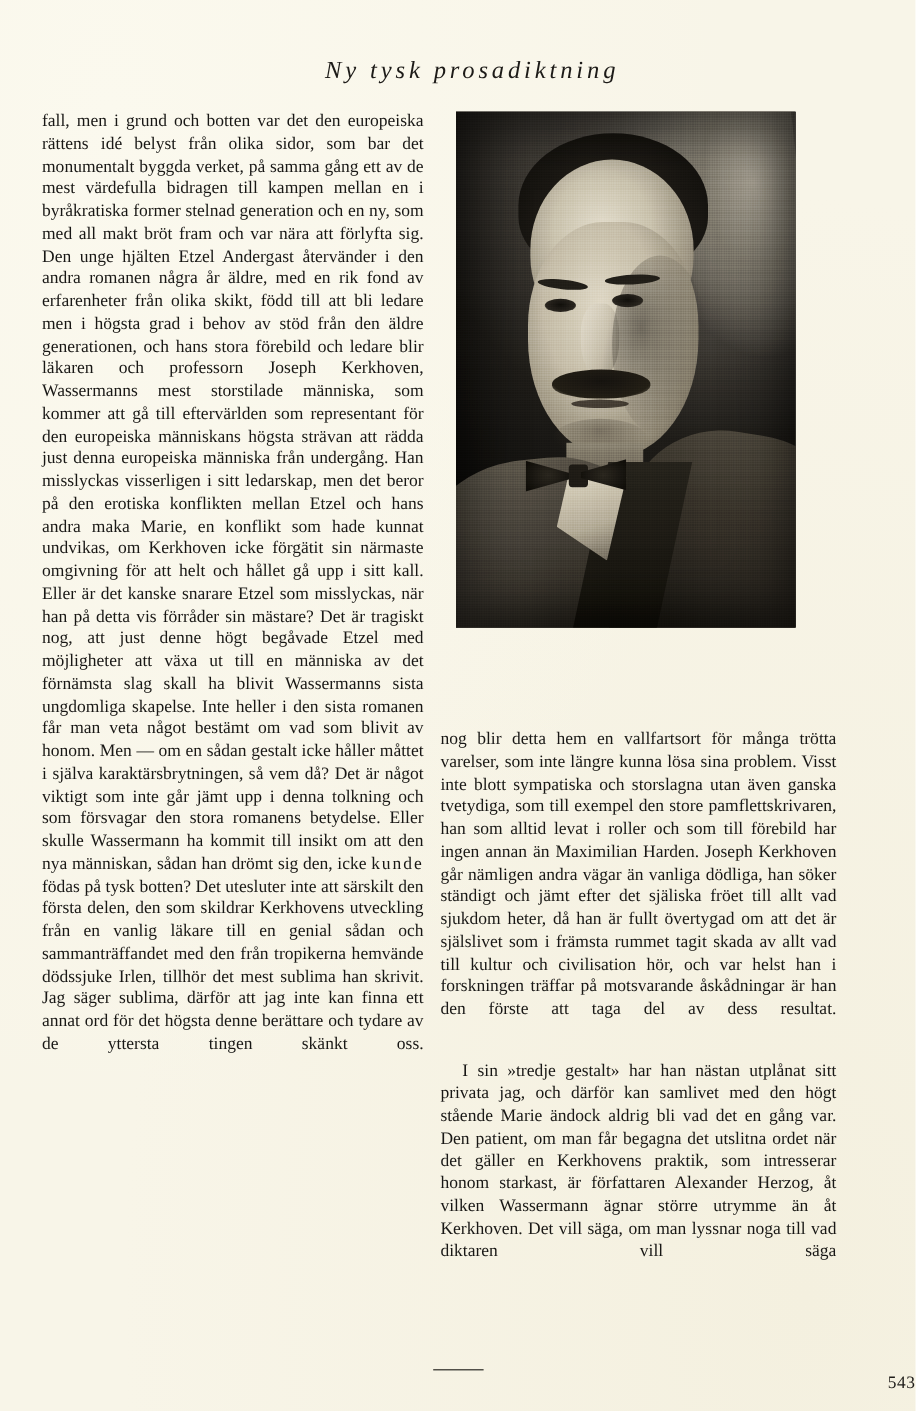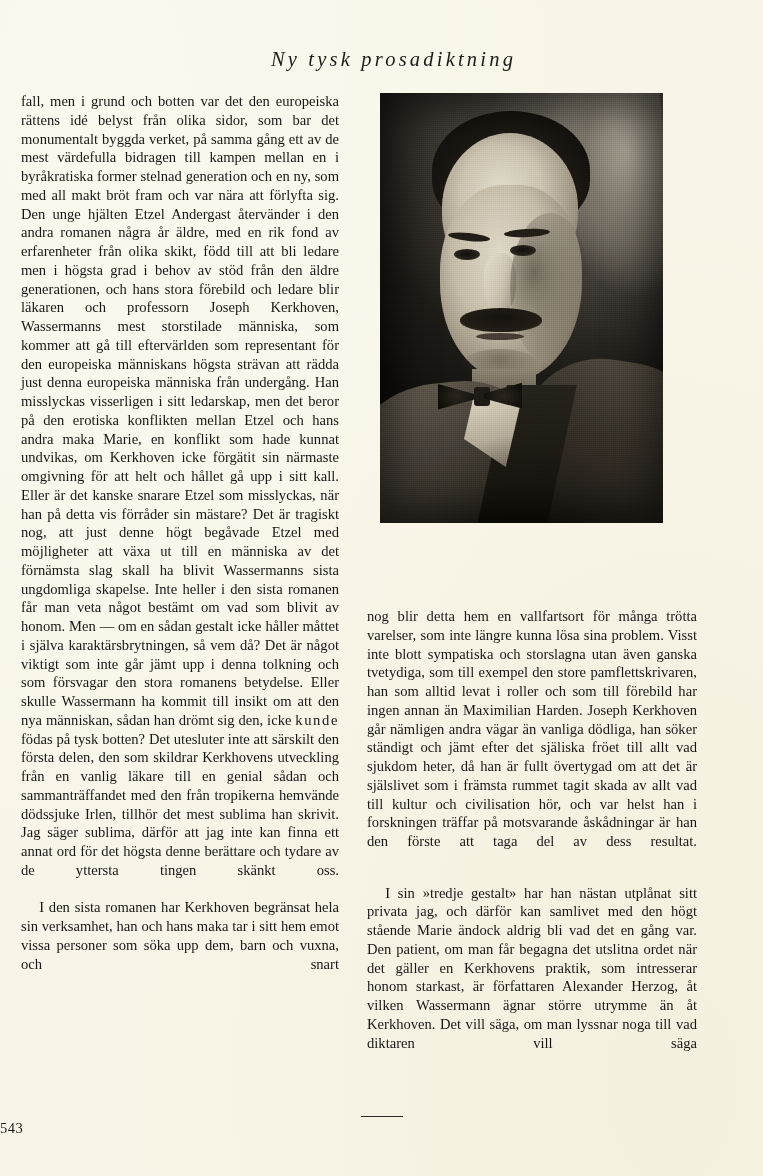--- a/index.html
+++ b/index.html
@@ -46,21 +46,21 @@
     top: 92px;
     width: 318px;
     font-size: 14.6px;
     line-height: 18.75px;
     text-align: justify;
     text-justify: inter-word;
     color: #181715;
     -webkit-hyphens: none;
     hyphens: none;
   }
-  #col-left  { left: 21px; }
+  #col-left  { left: 35px; }
   #col-right { left: 367px; top: 607px; width: 330px; }
 
   .column p {
     margin: 0;
     text-align: justify;
   }
   .column p.indent { text-indent: 1.25em; }
   .column p.gap    { margin-top: 14px; }
 
   
@@ -253,23 +253,23 @@
     font-style: italic;
     font-size: 15px;
     letter-spacing: 2.3px;
     color: #1d1b18;
     white-space: pre;
   }
 
   
   #folio {
     position: absolute;
-    left: 0; top: 1116px;
+    left: 0; top: 1141px;
     width: 763px;
-    text-align: left;
+    text-align: right;
   }
   #folio-rule {
     width: 42px;
     height: 1px;
     background: #2a2823;
     margin: 0 auto 3px auto;
   }
   #folio-number {
     font-size: 14.5px;
     color: #1d1b18;
@@ -308,21 +308,20 @@
         <div class="bowtie-knot"></div>
       </div>
       <div class="grain"></div>
       <div class="vignette"></div>
     </div>
   </div>
 
 
   <div id="col-left" class="column">
     <p><span>fall, men i grund och botten var det den europeiska rättens idé belyst från olika sidor, som bar det monumentalt byggda verket, på samma gång ett av de mest värdefulla bidragen till kampen mellan en i byråkratiska former stelnad generation och en ny, som med all makt bröt fram och var nära att förlyfta sig. Den unge hjälten Etzel Andergast återvänder i den andra romanen några år äldre, med en rik fond av erfarenheter från olika skikt, född till att bli ledare men i högsta grad i behov av stöd från den äldre generationen, och hans stora förebild och ledare blir läkaren och professorn Joseph Kerkhoven, Wassermanns mest storstilade människa, som kommer att gå till eftervärlden som representant för den europeiska människans högsta strävan att rädda just denna europeiska människa från undergång. Han misslyckas visserligen i sitt ledarskap, men det beror på den erotiska konflikten mellan Etzel och hans andra maka Marie, en konflikt som hade kunnat undvikas, om Kerkhoven icke förgätit sin närmaste omgivning för att helt och hållet gå upp i sitt kall. Eller är det kanske snarare Etzel som misslyckas, när han på detta vis förråder sin mästare? Det är tragiskt nog, att just denne högt begåvade Etzel med möjligheter att växa ut till en människa av det förnämsta slag skall ha blivit Wassermanns sista ungdomliga skapelse. Inte heller i den sista romanen får man veta något bestämt om vad som blivit av honom. Men — om en sådan gestalt icke håller måttet i själva karaktärsbrytningen, så vem då? Det är något viktigt som inte går jämt upp i denna tolkning och som försvagar den stora romanens betydelse. Eller skulle Wassermann ha kommit till insikt om att den nya människan, sådan han drömt sig den, icke </span><span class="spaced-word">kunde</span><span> födas på tysk botten? Det utesluter inte att särskilt den första delen, den som skildrar Kerkhovens utveckling från en vanlig läkare till en genial sådan och sammanträffandet med den från tropikerna hemvände dödssjuke Irlen, tillhör det mest sublima han skrivit. Jag säger sublima, därför att jag inte kan finna ett annat ord för det högsta denne berättare och tydare av de yttersta tingen skänkt oss.</span></p>
-    <p class="indent">I den sista romanen har Kerkhoven begränsat hela sin verksamhet, han och hans maka tar i sitt hem emot vissa personer som söka upp dem, barn och vuxna, och snart</p>
   </div>
 
   <div id="col-right" class="column">
     <p>nog blir detta hem en vallfartsort för många trötta varelser, som inte längre kunna lösa sina problem. Visst inte blott sympatiska och storslagna utan även ganska tvetydiga, som till exempel den store pamflettskrivaren, han som alltid levat i roller och som till förebild har ingen annan än Maximilian Harden. Joseph Kerkhoven går nämligen andra vägar än vanliga dödliga, han söker ständigt och jämt efter det själiska fröet till allt vad sjukdom heter, då han är fullt övertygad om att det är själslivet som i främsta rummet tagit skada av allt vad till kultur och civilisation hör, och var helst han i forskningen träffar på motsvarande åskådningar är han den förste att taga del av dess resultat.</p>
     <p class="indent gap">I sin »tredje gestalt» har han nästan utplånat sitt privata jag, och därför kan samlivet med den högt stående Marie ändock aldrig bli vad det en gång var. Den patient, om man får begagna det utslitna ordet när det gäller en Kerkhovens praktik, som intresserar honom starkast, är författaren Alexander Herzog, åt vilken Wassermann ägnar större utrymme än åt Kerkhoven. Det vill säga, om man lyssnar noga till vad diktaren vill säga</p>
   </div>
 
   <div id="folio">
     <div id="folio-rule"></div>
     <div id="folio-number">543</div>

